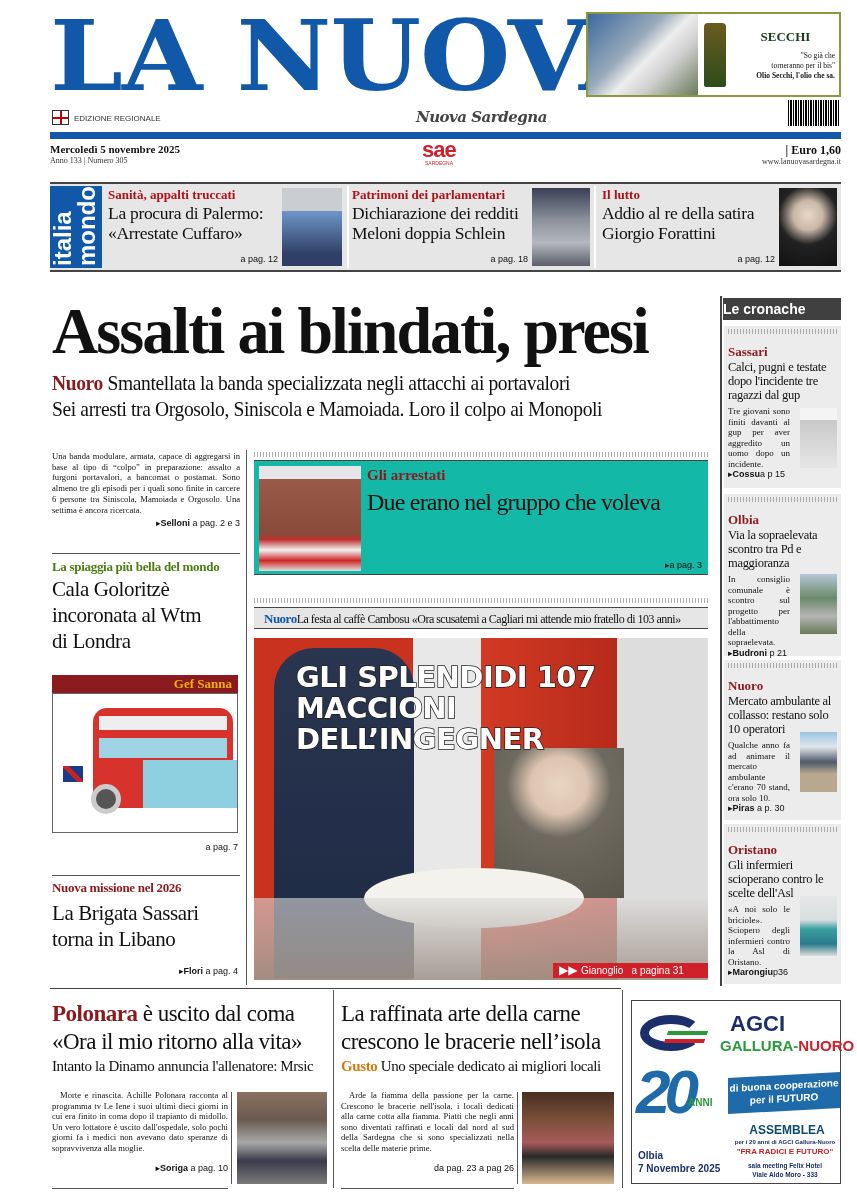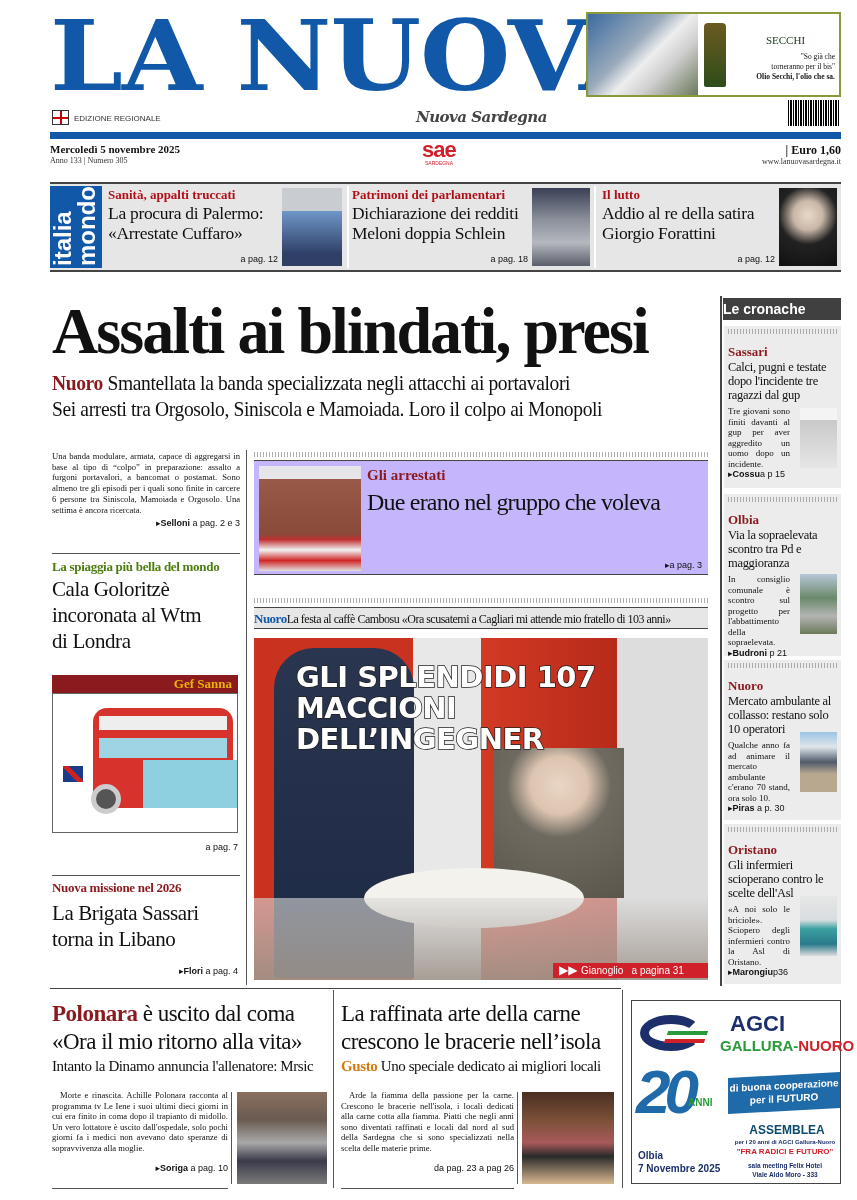--- a/index.html
+++ b/index.html
@@ -19,21 +19,21 @@
   #annonum{left:50px;top:156px;font-size:8px;color:#333}
   #sae{left:422px;top:140px;font-family:"Liberation Sans",sans-serif;font-weight:bold;color:#d0202a;font-size:22px;line-height:20px;letter-spacing:-1px}
   #saesub{left:425px;top:160px;font-size:5px;color:#d0202a;font-family:"Liberation Sans",sans-serif}
   #price{right:16px;top:143px;font-size:12px;font-weight:bold}
   #site{right:16px;top:157px;font-size:8px;color:#333}
   
   #ad{left:586px;top:12px;width:255px;height:85px;border:2px solid #8a9a3a;display:flex;background:#fff}
   #adphoto{width:110px;height:100%;background:linear-gradient(135deg,#3c6aa0,#9ab 40%,#eee 55%,#cfcfcf 70%,#6a7a5a)}
   #adbottle{width:22px;height:64px;background:linear-gradient(#6b5a20,#2e4d1a);border-radius:4px 4px 2px 2px;margin:9px 6px;align-self:flex-start}
   #adtext{flex:1;display:flex;flex-direction:column;align-items:center;padding-top:4px}
-  #adbrand{font-size:11px;color:#1a3a1a;font-weight:normal;margin-top:16px}
+  #adbrand{font-size:13px;color:#1a3a1a;font-weight:bold;margin-top:11px}
   #adquote{font-size:7.5px;text-align:right;line-height:10px;margin-top:6px;align-self:flex-end;padding-right:4px}
   #barcode{left:788px;top:100px;width:52px;height:26px;background:repeating-linear-gradient(90deg,#000 0 1px,#fff 1px 2px,#000 2px 4px,#fff 4px 5px)}
   
   #strip{left:50px;top:182px;width:791px;height:90px;border-top:2px solid #444;border-bottom:2px solid #444;background:#e6e6e6}
   #strip-label{left:50px;top:186px;width:52px;height:82px;background:#1158a8;color:#fff}
   #strip-label span{position:absolute;transform:rotate(-90deg);transform-origin:left top;font-family:"Liberation Sans",sans-serif;font-weight:bold;font-size:24px;line-height:22px;white-space:nowrap}
   .sitem{top:186px;height:82px;background:#e6e6e6}
   .sitem .kick{font-size:13px;font-weight:bold;color:#b0101a;margin-top:1px}
   .sitem .head{font-size:17.5px;line-height:20px;letter-spacing:-.3px}
   .sitem .pag{position:absolute;bottom:4px;font-size:9px;font-family:"Liberation Sans",sans-serif}
@@ -41,22 +41,22 @@
   
   #main-head{left:52px;top:296px;font-size:66px;font-weight:bold;letter-spacing:-2px;line-height:70px;transform:scaleX(.97);transform-origin:left}
   #main-sub1{left:52px;top:370px;font-size:21px;line-height:26px;letter-spacing:-.4px;transform:scaleX(.93);transform-origin:left;white-space:nowrap}
   #main-sub2{left:52px;top:396px;font-size:21px;line-height:26px;letter-spacing:-.4px;transform:scaleX(.93);transform-origin:left;white-space:nowrap}
   #main-body{left:52px;top:451px;width:188px;font-size:8.6px;line-height:10.7px;text-align:justify}
   .byline{font-size:9px;font-family:"Liberation Sans",sans-serif;text-align:right}
   .byline b{font-weight:bold}
   
   .hr{height:1px;background:#555}
   
-  #arrbox{left:254px;top:460px;width:454px;height:115px;background:#c4b5fd;border-top:1px solid #444;border-bottom:1px solid #444}
-  #nuorobar{left:254px;top:607px;width:454px;height:22px;background:#e6e6e6;border-top:1px solid #444;border-bottom:1px solid #444;font-size:12px;line-height:21px;padding-left:0;white-space:nowrap;letter-spacing:-.5px;overflow:hidden}
+  #arrbox{left:254px;top:460px;width:454px;height:115px;background:#14b8a6;border-top:1px solid #444;border-bottom:1px solid #444}
+  #nuorobar{left:254px;top:607px;width:454px;height:22px;background:#e6e6e6;border-top:1px solid #444;border-bottom:1px solid #444;font-size:12px;line-height:21px;padding-left:10px;white-space:nowrap;letter-spacing:-.5px;overflow:hidden}
   #bigphoto{left:254px;top:638px;width:454px;height:342px;overflow:hidden;background:linear-gradient(90deg,#c8321e 0,#c8321e 35%,#e8e8e8 35%,#e8e8e8 50%,#d23a24 50%,#b72a1a 80%,#ddd 80%)}
   #photo-title{position:absolute;left:42px;top:24px;font-family:"DejaVu Sans",sans-serif;font-weight:bold;font-size:29px;line-height:31px;color:#fff;letter-spacing:-.5px;-webkit-text-stroke:1.5px #222;paint-order:stroke fill}
   #credit{position:absolute;right:0;bottom:2px;width:155px;height:15px;background:#d0202a;color:#fff;font-family:"Liberation Sans",sans-serif;font-size:10px;line-height:15px;padding-left:28px}
   
   #rcol{left:720px;top:296px;width:121px;height:690px;border-left:2px solid #444}
   #cron-head{left:723px;top:298px;width:118px;height:22px;background:#404040;color:#fff;font-family:"Liberation Sans",sans-serif;font-weight:bold;font-size:14px;line-height:22px;}
   .rbox{left:724px;width:117px;background:#ececec;padding:3px 4px}
   .rbox .city{font-size:13px;font-weight:bold;color:#8b1a1f;margin-top:10px}
   .rbox .rhead{font-size:12.5px;line-height:14px;letter-spacing:-.3px}
   .rbox .rbody{font-size:9px;line-height:10.5px;width:62px;text-align:justify;margin-top:4px}

